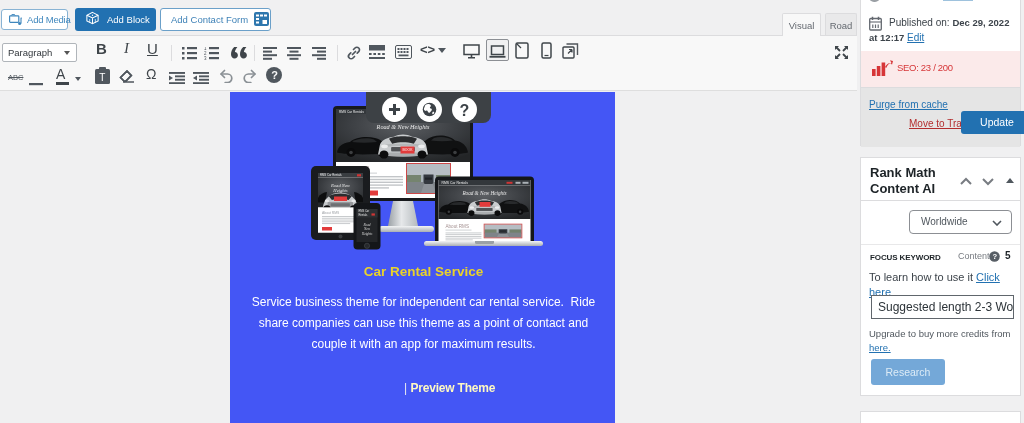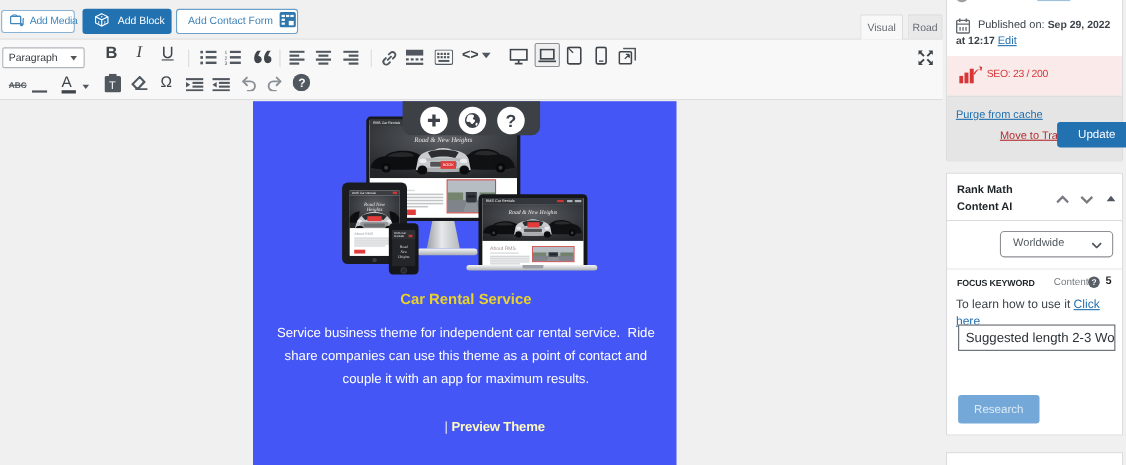--- a/index.html
+++ b/index.html
@@ -195,21 +195,21 @@
           <path d="M6 10.5 10 6.5M10 6.5h-3M10 6.5v3" stroke-width="1.2"></path>
         </g>
       </svg></div>
   <div class="ticon" style="left:834px;top:9px;"><svg width="15" height="15" viewBox="0 0 15 15">
         <g stroke="#3f454a" stroke-width="1.8" fill="#3f454a">
           <path d="M2 2l4 4M13 13l-4-4M13 2 9 6M2 13l4-4"></path>
           <path d="M1 1h4L1 5zM14 1v4l-4-4zM14 14h-4l4-4zM1 14v-4l4 4z" stroke="none"></path>
         </g>
       </svg></div>
 
-  <div class="ticon" style="left:8px;top:37px;font-size:7.5px;font-weight:bold;color:#50575e;text-decoration:line-through;">ABC</div>
+  <div class="ticon" style="left:8px;top:37px;font-size:7.5px;font-weight:normal;color:#50575e;text-decoration:line-through;">ABC</div>
   <div class="ticon" style="left:29px;top:36px;"><svg width="14" height="3" viewBox="0 0 14 3">
         <rect width="14" height="2.2" fill="#50575e"></rect>
       </svg></div>
   <div class="ticon" style="left:56px;top:30px;font-size:14px;color:#3f454a;">A<span style="display:block;margin-top:0px;width:13px;height:3px;background:#3f454a;"></span></div>
   <div class="ticon" style="left:75px;top:41px;">
       <span style="display:block;width:0;height:0;border-left:3.5px solid transparent;border-right:3.5px solid transparent;border-top:4px solid #50575e;"></span>
     </div>
   <div class="ticon" style="left:95px;top:31px;"><svg width="15" height="17" viewBox="0 0 15 17">
         <g fill="#50575e">
           <rect x="0" y="2" width="15" height="15" rx="1.5"></rect>
@@ -493,42 +493,42 @@
     <div style="position:absolute;left:8px;top:35px;">
       <svg width="13" height="15" viewBox="0 0 13 15">
           <g fill="none" stroke="#646970" stroke-width="1.3">
             <rect x="0.7" y="2.5" width="11.6" height="11.5" rx="1"></rect>
             <path d="M0.7 6h11.6" stroke-width="1.1"></path>
             <path d="M3.5 0.8v3.2M9.5 0.8v3.2" stroke-width="1.5"></path>
             <path d="M3.8 8.5v3.5M6.5 8.5v3.5M9.2 8.5v3.5" stroke-width="1.2"></path>
           </g>
         </svg>
     </div>
-    <div style="position:absolute;left:28px;top:36px;font-size:10px;color:#3c434a;white-space:nowrap;">Published on: <b style="font-size:9.5px;">Sep 29, 2022</b></div>
+    <div style="position:absolute;left:28px;top:36px;font-size:10px;color:#3c434a;white-space:nowrap;">Published on: <b style="font-size:9.5px;">Dec 29, 2022</b></div>
     <div style="position:absolute;left:8px;top:51px;font-size:9.5px;color:#3c434a;white-space:nowrap;"><b>at 12:17</b> <a class="blue" style="font-size:10px;" href="#">Edit</a></div>
     <div style="position:absolute;left:0;top:70px;width:159px;height:36px;background:#fbeaea;">
       <svg style="position:absolute;left:11px;top:9px;" width="21" height="16" viewBox="0 0 21 16">
           <g fill="#d63638">
             <rect x="0" y="9" width="3.6" height="7"></rect>
             <rect x="4.8" y="6" width="3.6" height="10"></rect>
             <rect x="9.6" y="2.5" width="3.6" height="13.5"></rect>
             <path d="M13 7 C15 3.5 17 2.5 19.5 3 L18 0.2 21 1 20 4.8 18.8 3.2 C17 3.2 15.5 5 14.2 8z"></path>
           </g>
         </svg>
       <div style="position:absolute;left:36px;top:11px;font-size:9.5px;letter-spacing:-0.3px;color:#d63638;white-space:nowrap;">SEO: 23 / 200</div>
     </div>
     <div style="position:absolute;left:0;top:106px;width:159px;height:60px;background:#e5e5e5;border-top:1px solid #dcdcde;">
       <a class="blue" style="position:absolute;left:8px;top:10.5px;font-size:10px;white-space:nowrap;" href="#">Purge from cache</a>
       <a class="red" style="position:absolute;left:8px;top:29.5px;font-size:10px;white-space:nowrap;" href="#">Move to Trash</a>
       <div style="position:absolute;left:100px;top:23px;width:72px;height:23px;background:#2271b1;border-radius:3px;color:#fff;font-size:10.5px;text-align:center;line-height:23px;">Update</div>
     </div>
   </div>
 
   <div class="panel" style="top:157px;height:239px;">
-    <div style="position:absolute;left:9px;top:7px;width:70px;font-size:10px;font-weight:bold;color:#1d2327;line-height:15.5px;">Rank Math Content AI</div>
+    <div style="position:absolute;left:9px;top:7px;width:70px;font-size:13px;font-weight:bold;color:#1d2327;line-height:15.5px;">Rank Math Content AI</div>
     <svg style="position:absolute;left:98px;top:19px;" width="14" height="9" viewBox="0 0 14 9">
         <path d="M2 7 7 2l5 5" fill="none" stroke="#787c82" stroke-width="2"></path>
       </svg>
     <svg style="position:absolute;left:120px;top:19px;" width="14" height="9" viewBox="0 0 14 9">
         <path d="M2 2 7 7l5-5" fill="none" stroke="#787c82" stroke-width="2"></path>
       </svg>
     <div style="position:absolute;left:145px;top:20px;width:0;height:0;border-left:4.5px solid transparent;border-right:4.5px solid transparent;border-bottom:5.5px solid #50575e;"></div>
     <div style="position:absolute;left:0;top:42px;width:159px;height:1px;background:#dcdcde;"></div>
     <div style="position:absolute;left:48px;top:52px;width:103px;height:24px;border:1px solid #8c8f94;border-radius:4px;background:#fff;">
       <span style="position:absolute;left:11px;top:5px;font-size:10px;color:#50575e;">Worldwide</span>
@@ -541,19 +541,20 @@
     <div style="position:absolute;left:97px;top:93px;font-size:9px;color:#787c82;">Content</div>
     <svg style="position:absolute;left:128px;top:92.5px;" width="11" height="11" viewBox="0 0 13 13">
         <circle cx="6.5" cy="6.5" r="6.2" fill="#575e65"></circle>
         <text x="4" y="9.8" font-size="9" font-weight="bold" fill="#fff" font-family="Liberation Sans">?</text>
       </svg>
     <div style="position:absolute;left:144px;top:92px;font-size:10px;font-weight:bold;color:#1d2327;">5</div>
     <div style="position:absolute;left:8px;top:112px;width:140px;font-size:11px;line-height:14.5px;color:#3c434a;">To learn how to use it <a class="blue" href="#">Click here</a></div>
     <div style="position:absolute;left:10px;top:137px;width:143px;height:24px;border:1px solid #60666c;background:#fff;overflow:hidden;z-index:2;">
       <span style="position:absolute;left:6px;top:4px;font-size:12px;color:#2c3338;white-space:nowrap;">Suggested length 2-3 Words</span>
     </div>
+    <div style="position:absolute;left:8px;top:169px;width:145px;font-size:9.5px;line-height:14px;color:#50575e;">Upgrade to buy more credits from <a class="blue" href="#">here.</a></div>
     <div style="position:absolute;left:10px;top:201px;width:74px;height:26px;background:#74a8d8;border-radius:3px;color:#dcebf6;font-size:10.5px;text-align:center;line-height:26px;">Research</div>
   </div>
 
   <div class="panel" style="top:411px;height:20px;">
     <div style="position:absolute;left:9px;top:10px;font-size:11px;font-weight:bold;color:#8b3a3a;">Help</div>
   </div>
 </div>
 
 </body></html>

